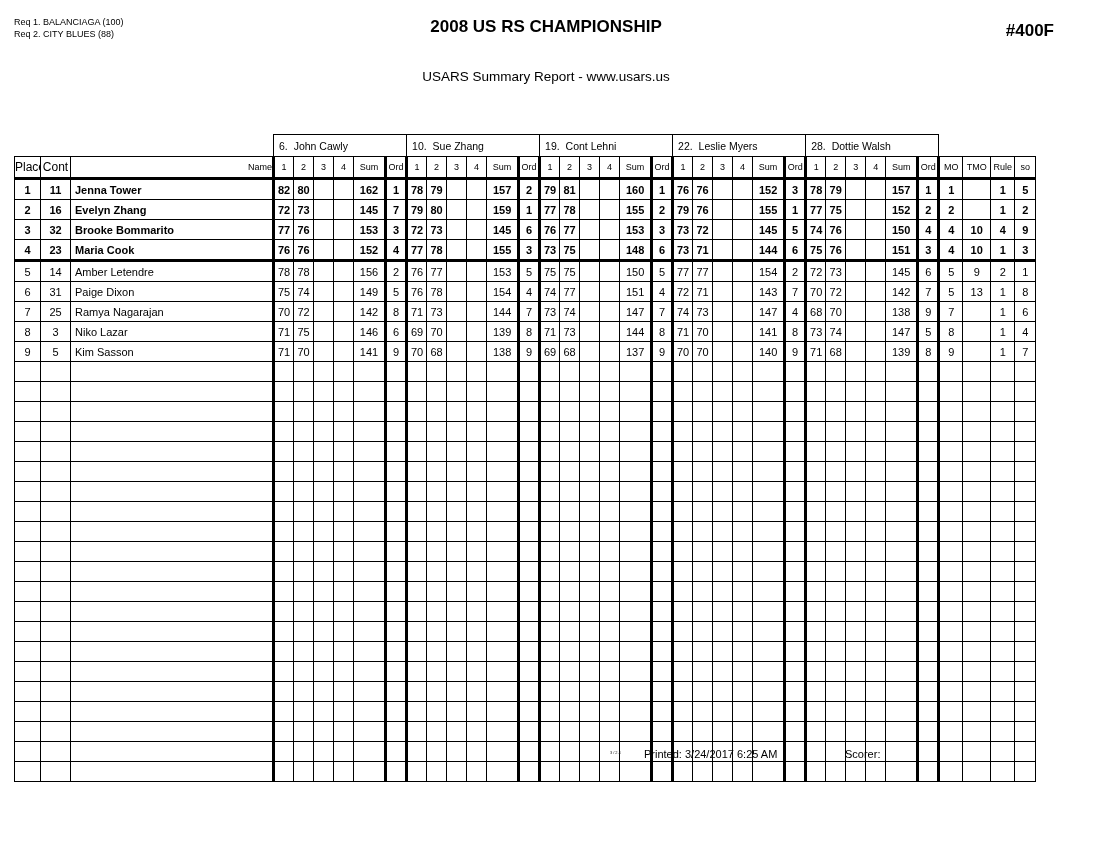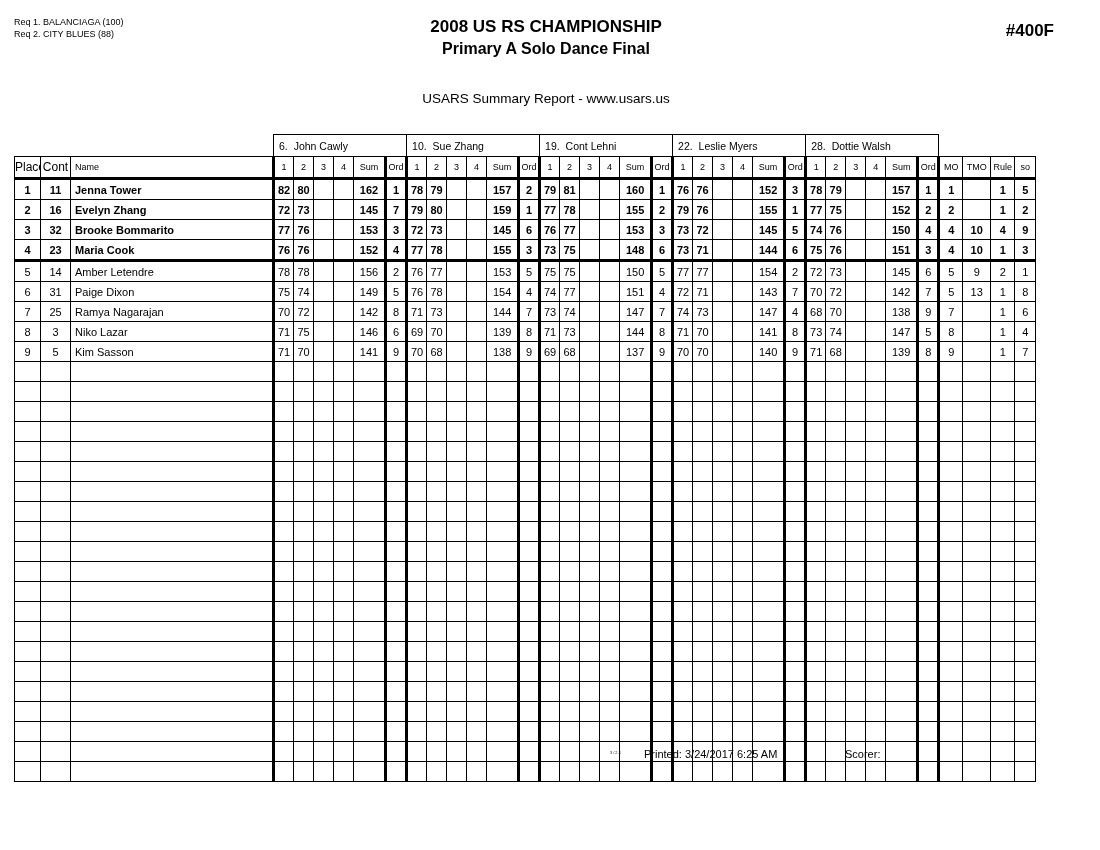--- a/index.html
+++ b/index.html
@@ -46,21 +46,21 @@
     vertical-align:middle;
     height:18px;
     overflow:hidden;
     white-space:nowrap;
   }
   
   tr.jgroup td{height:21px;text-align:left;font-size:10.5px;padding-left:5px;border-bottom:1px solid #000;}
   td.nohdr{border:none;}
   
   tr.colhdr td{height:20px;font-size:9px;}
-  tr.colhdr td.name-h{text-align:left;padding-left:4px;}
+  tr.colhdr td.name-h{text-align:right;padding-left:4px;}
   tr.colhdr td.placecont{font-size:12px;}
   
   tr.datarow td{height:19px;font-size:11px;}
   tr.datarow td.nm{text-align:left;padding-left:4px;font-size:11px;}
   tr.datarow.top4 td{font-weight:bold;}
   tr.datarow.top4 td.nm{font-weight:bold;}
   tr.emptyrow td{height:19px;}
   .thickL{border-left:3px solid #000 !important;}
   .ordcell{border-left:3px solid #000 !important;border-right:3px solid #000 !important;}
   tr.sep-below td{border-bottom:3px solid #000 !important;}
@@ -88,21 +88,20 @@
   </div>
   <div class="req-line">
     <span>Req</span>
     <span>2.</span>
     <span>CITY BLUES (88)</span>
   </div>
 </div>
 
 <div class="title-wrap">
   <div class="t1">2008 US RS CHAMPIONSHIP</div>
-  <div class="t3">Primary A Solo Dance Final</div>
   <div class="t4">USARS Summary Report - www.usars.us</div>
 </div>
 <div class="eventid">#400F</div>
 
 <table class="sheet">
   <colgroup>
     <col style="width:26px">
       <col style="width:30px">
       <col style="width:203px">
     <col style="width:20px">

